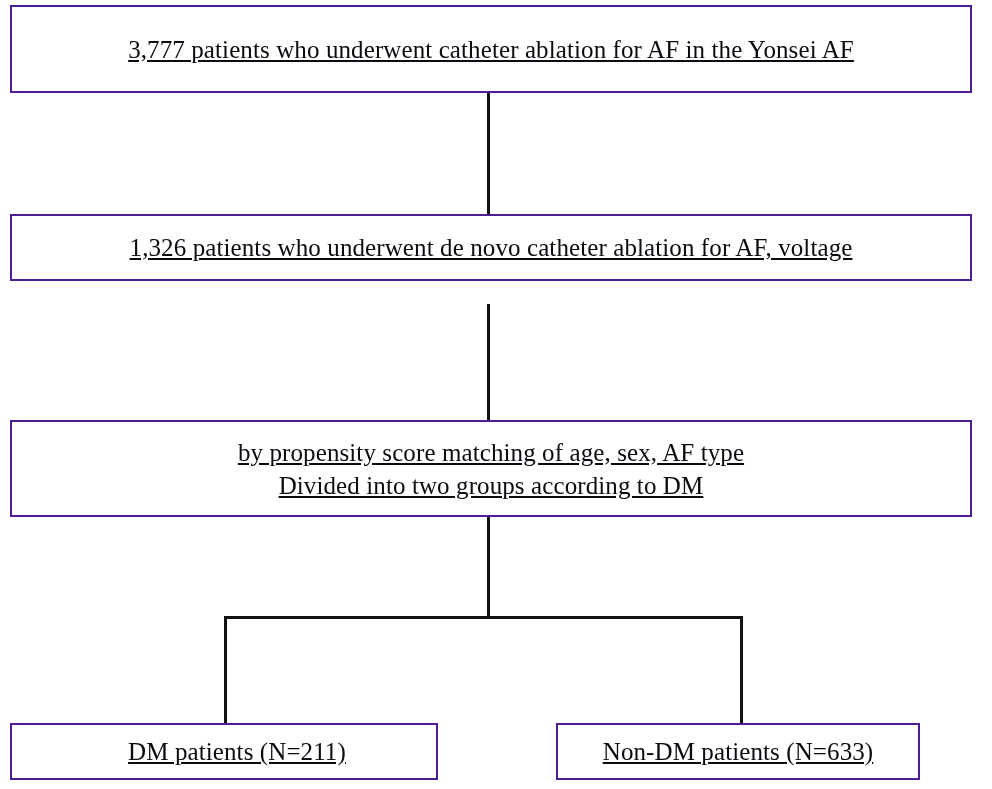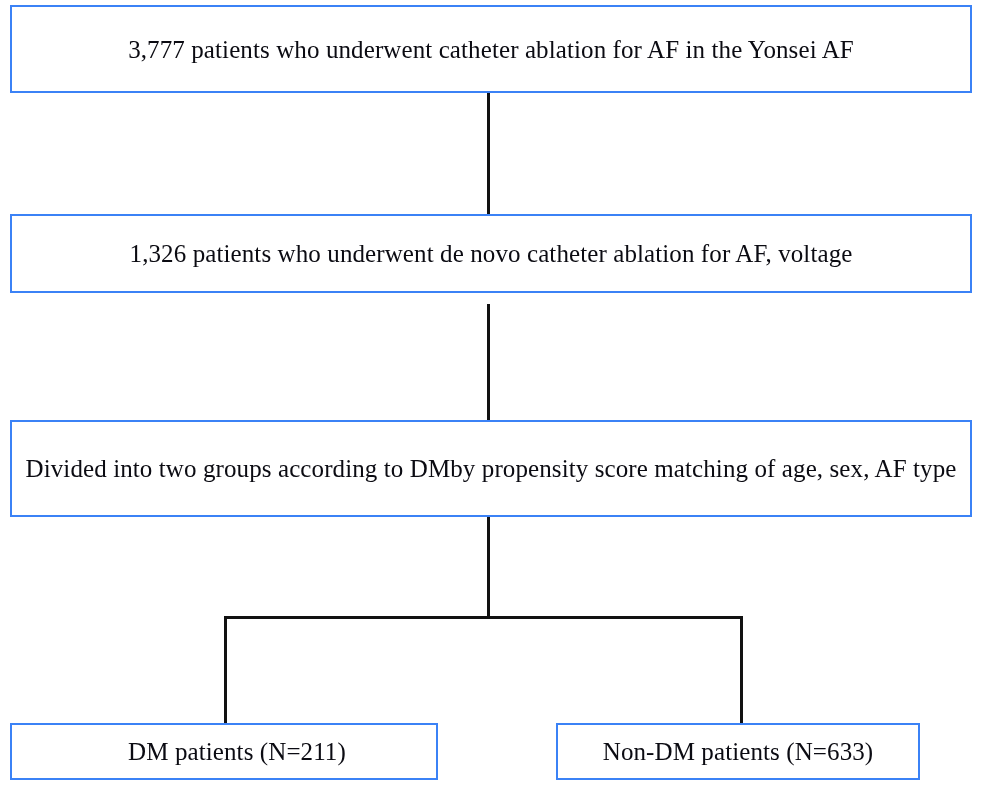--- a/index.html
+++ b/index.html
@@ -14,38 +14,39 @@
   #flowchart {
     position: relative;
     width: 992px;
     height: 789px;
     background: #ffffff;
     overflow: hidden;
   }
   .node {
     position: absolute;
     box-sizing: border-box;
-    border: 2px solid #3b82f6;
+    border: 2px solid #4c1d95;
     background: #ffffff;
     display: flex;
-    flex-direction: row;
+    flex-direction: column;
     align-items: center;
     justify-content: center;
     text-align: center;
+    text-decoration: underline;
   }
   .node .line {
     display: block;
     font-size: 25px;
     line-height: 33px;
     letter-spacing: 0.1px;
     white-space: nowrap;
   }
   
   #node-cohort      { left: 10px;  top: 5px;   width: 962px; height: 88px; }
-  #node-eligible    { left: 10px;  top: 214px; width: 962px; height: 79px; }
+  #node-eligible    { left: 10px;  top: 214px; width: 962px; height: 67px; }
   #node-grouping    { left: 10px;  top: 420px; width: 962px; height: 97px; }
   #node-dm          { left: 10px;  top: 723px; width: 428px; height: 57px; padding-left: 26px; }
   #node-nondm       { left: 556px; top: 723px; width: 364px; height: 57px; }
 
   
   .conn {
     position: absolute;
     background: #111111;
   }
   .v { width: 3px; }
@@ -71,22 +72,22 @@
 
   <div class="node" id="node-cohort">
     <span class="line">3,777 patients who underwent catheter ablation for AF in the Yonsei AF</span>
   </div>
 
   <div class="node" id="node-eligible">
     <span class="line">1,326 patients who underwent de novo catheter ablation for AF, voltage</span>
   </div>
 
   <div class="node" id="node-grouping">
+    <span class="line">by propensity score matching of age, sex, AF type</span>
     <span class="line">Divided into two groups according to DM</span>
-    <span class="line">by propensity score matching of age, sex, AF type</span>
   </div>
 
   <div class="node" id="node-dm">
     <span class="line">DM patients (N=211)</span>
   </div>
 
   <div class="node" id="node-nondm">
     <span class="line">Non-DM patients (N=633)</span>
   </div>
 

